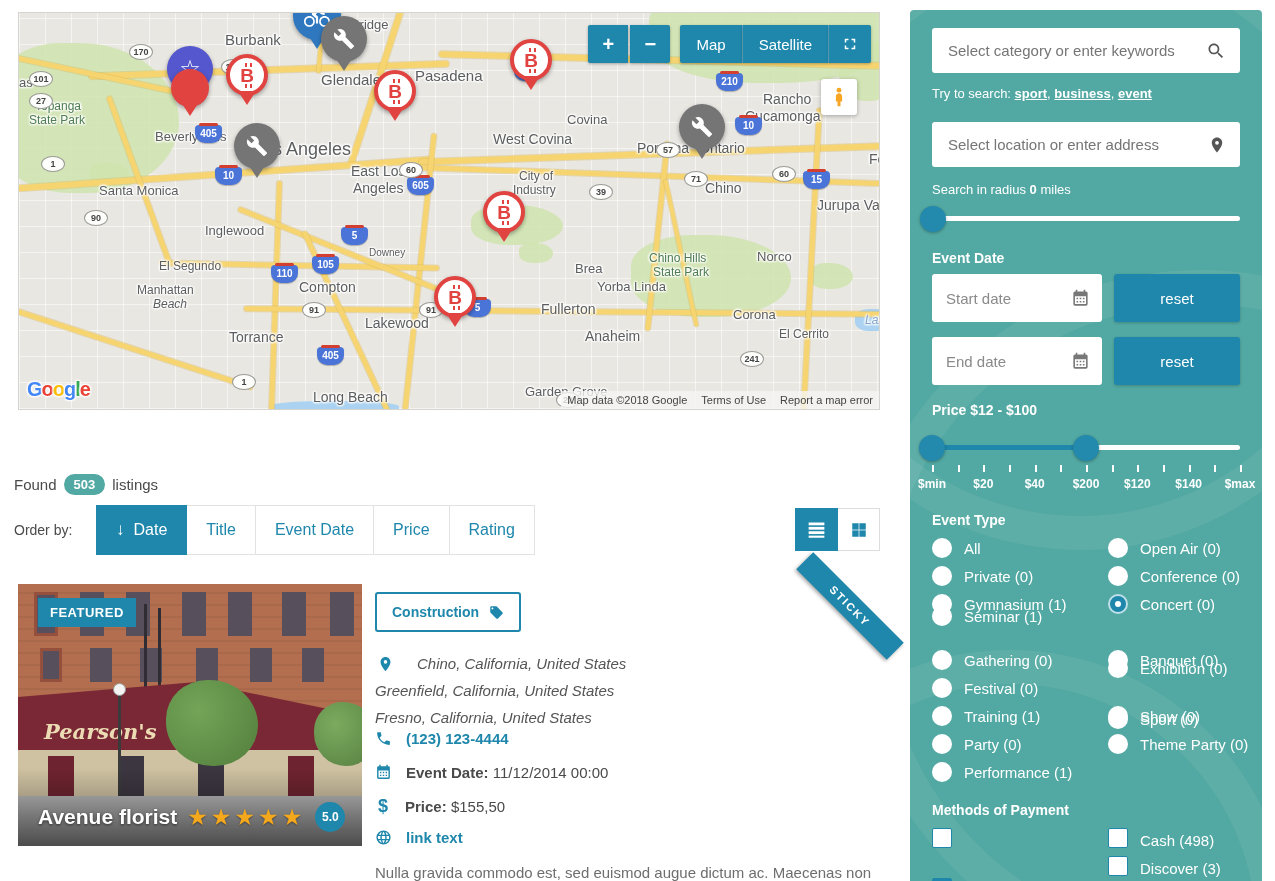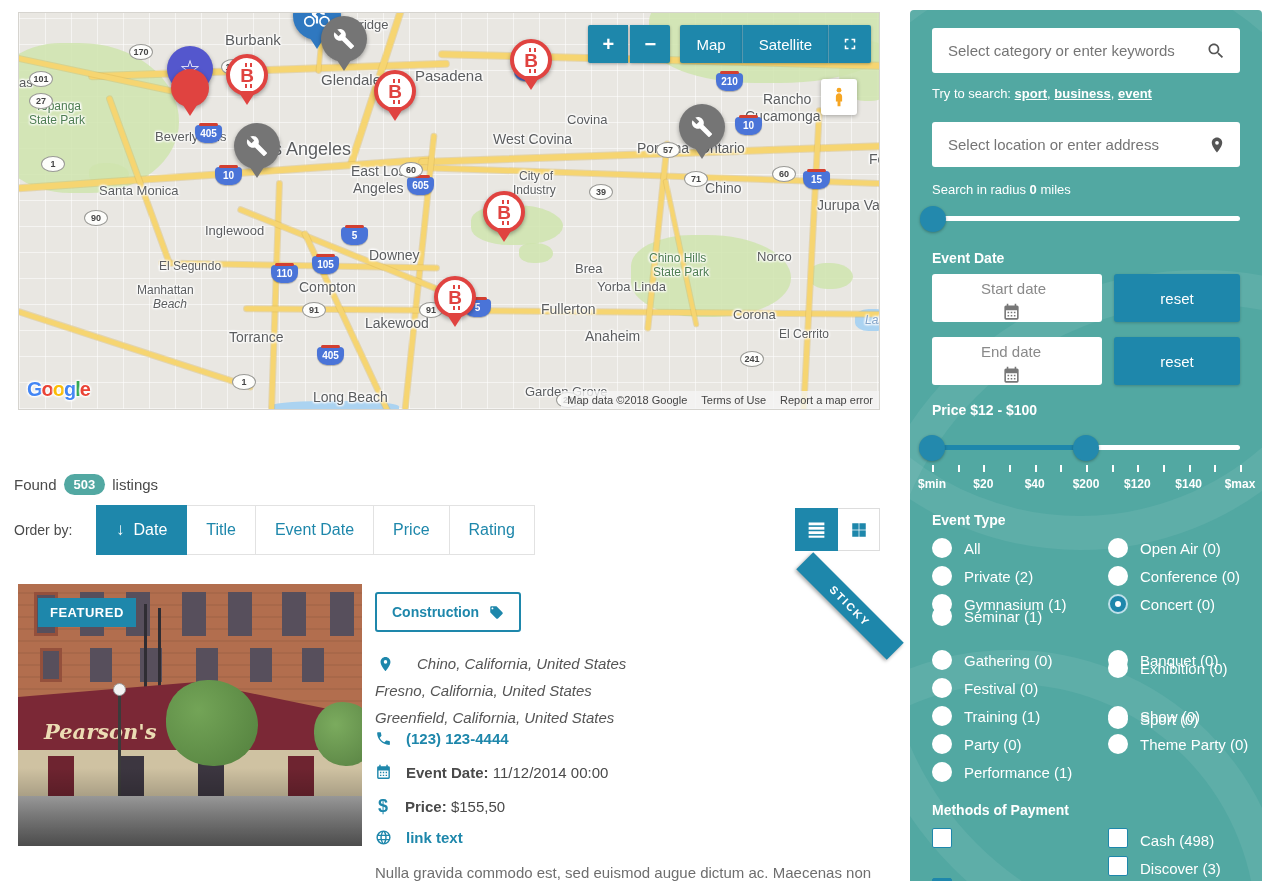--- a/index.html
+++ b/index.html
@@ -123,21 +123,21 @@
   .sb-input input::placeholder { color:#757575; opacity:1; }
   .sb-input .ic { margin-right:14px; display:flex; }
   .try-row { position:absolute; left:22px; top:76px; color:#fff; font-size:13px; }
   .try-row a { color:#fff; font-weight:bold; text-decoration:underline; cursor:pointer; }
   .sb-heading { position:absolute; left:22px; color:#fff; font-size:14px; font-weight:bold; }
   .radius-line { position:absolute; left:22px; top:172px; color:#fff; font-size:13px; }
   .radius-line b { font-weight:bold; }
   .slider-track { position:absolute; left:22px; height:5px; background:#fff; border-radius:3px; }
   .slider-fill { position:absolute; height:5px; background:#1e87ab; }
   .slider-handle { position:absolute; width:26px; height:26px; background:#2389ad; border-radius:50%; box-shadow:0 1px 3px rgba(0,0,0,.3); cursor:pointer; }
-  .date-input { position:absolute; left:22px; width:170px; height:48px; background:#fff; border-radius:3px; display:flex; align-items:center;flex-direction:column; }
+  .date-input { position:absolute; left:22px; width:170px; height:48px; background:#fff; border-radius:3px; display:flex; align-items:center; }
   .date-input input { flex:1; width:100px; border:none; outline:none; font-size:15px; color:#555; padding:0 6px 0 14px; font-family:inherit; background:transparent; }
   .date-input input::placeholder { color:#8a8a8a; opacity:1; }
   .date-input .ic { margin-right:12px; display:flex; }
   .reset-btn { position:absolute; left:204px; width:126px; height:48px; background:#1e87ab; border:none; border-radius:3px;
     color:#fff; font-size:15px; cursor:pointer; font-family:inherit; box-shadow:0 1px 3px rgba(0,0,0,.2); }
   .tick { position:absolute; width:2px; height:7px; background:#fff; top:0; }
   .tick-label { position:absolute; top:12px; transform:translateX(-50%); color:#fff; font-size:12px; font-weight:bold; white-space:nowrap; }
   .opt { position:absolute; display:flex; align-items:center; gap:12px; color:#fff; font-size:15px; cursor:pointer; }
   .radio { width:20px; height:20px; border-radius:50%; background:#fff; flex:none; }
   .radio.sel { background:#1e87ab; border:2px solid #bfe0e9; position:relative; }
@@ -208,21 +208,21 @@
         <div class="map-label" style="left: 850px; top: 138px; font-size: 14px;">Fo</div>
         <div class="map-label" style="left: 80px; top: 170px; font-size: 13px;">Santa Monica</div>
         <div class="map-label" style="left: 136px; top: 116px; font-size: 13px;">Beverly Hills</div>
         <div class="map-label park-l" style="left: 16px; top: 86px; font-size: 12px;">Topanga</div>
         <div class="map-label park-l" style="left: 10px; top: 100px; font-size: 12px;">State Park</div>
         <div class="map-label" style="left: 186px; top: 210px; font-size: 13px;">Inglewood</div>
         <div class="map-label" style="left: 140px; top: 246px; font-size: 12px;">El Segundo</div>
         <div class="map-label" style="left: 118px; top: 270px; font-size: 12px;">Manhattan</div>
         <div class="map-label" style="left: 134px; top: 284px; font-size: 12px; font-style: italic;">Beach</div>
         <div class="map-label" style="left: 280px; top: 266px; font-size: 14px;">Compton</div>
-        <div class="map-label" style="left: 350px; top: 234px; font-size: 14px;">Downey</div>
+        <div class="map-label" style="left: 350px; top: 234px; font-size: 10px;">Downey</div>
         <div class="map-label" style="left: 210px; top: 316px; font-size: 14px;">Torrance</div>
         <div class="map-label" style="left: 346px; top: 302px; font-size: 14px;">Lakewood</div>
         <div class="map-label" style="left: 294px; top: 376px; font-size: 14px;">Long Beach</div>
         <div class="map-label" style="left: 566px; top: 315px; font-size: 14px;">Anaheim</div>
         <div class="map-label" style="left: 522px; top: 288px; font-size: 14px;">Fullerton</div>
         <div class="map-label" style="left: 556px; top: 248px; font-size: 13px;">Brea</div>
         <div class="map-label" style="left: 578px; top: 266px; font-size: 13px;">Yorba Linda</div>
         <div class="map-label" style="left: 506px; top: 371px; font-size: 13px;">Garden Grove</div>
         <div class="map-label park-l" style="left: 630px; top: 238px; font-size: 12px;">Chino Hills</div>
         <div class="map-label park-l" style="left: 634px; top: 252px; font-size: 12px;">State Park</div>
@@ -432,40 +432,45 @@
       <div class="storefront">
         <div class="door"></div>
       </div>
       <div class="street"></div>
       <div class="tree" style="left:148px;top:96px;width:92px;height:86px;background:radial-gradient(circle at 35% 35%, #73a457, #527f3d);"></div>
       <div class="tree" style="left:296px;top:118px;width:62px;height:64px;background:radial-gradient(circle at 35% 35%, #7bab5e, #567f41);"></div>
       <div class="lamp-pole"></div>
       <div class="lamp-head"></div>
       <div class="photo-grad"></div>
       <div class="featured">FEATURED</div>
+      <div class="title-row">
+        <span class="listing-title">Avenue florist</span>
+        <span class="stars" id="star-row">★★★★★</span>
+        <span class="rating-badge">5.0</span>
+      </div>
     </div>
 
     <div class="details">
       <button class="tag-btn">
         <span>Construction</span>
         <svg width="15" height="15" viewBox="0 0 24 24">
           <path d="M21.41 11.58l-9-9C12.05 2.22 11.55 2 11 2H4c-1.1 0-2 .9-2 2v7c0 .55.22 1.05.59 1.42l9 9c.36.36.86.58 1.41.58.55 0 1.05-.22 1.41-.59l7-7c.37-.36.59-.86.59-1.41 0-.55-.23-1.06-.59-1.42zM5.5 7C4.67 7 4 6.33 4 5.5S4.67 4 5.5 4 7 4.67 7 5.5 6.33 7 5.5 7z" fill="#1e87ab"></path>
         </svg>
       </button>
 
       <div class="addr-block">
         <span class="pin-ic">
           <svg width="17" height="22" viewBox="0 0 24 24">
               <path d="M12 2C8.1 2 5 5.1 5 9c0 5.2 7 13 7 13s7-7.8 7-13c0-3.9-3.1-7-7-7zm0 9.5A2.5 2.5 0 1 1 12 6.5a2.5 2.5 0 0 1 0 5z" fill="#1e87ab"></path>
             </svg>
         </span>
         <div id="addr-lines">
             <div class="addr-first">Chino, California, United States</div>
+            <div>Greenfield, California, United States</div>
             <div>Fresno, California, United States</div>
-            <div>Greenfield, California, United States</div>
           </div>
       </div>
 
       <div class="detail-row row-phone">
         <svg width="17" height="17" viewBox="0 0 24 24">
           <path d="M6.62 10.79c1.44 2.83 3.76 5.14 6.59 6.59l2.2-2.2c.27-.27.67-.36 1.02-.24 1.12.37 2.33.57 3.57.57.55 0 1 .45 1 1V20c0 .55-.45 1-1 1-9.39 0-17-7.61-17-17 0-.55.45-1 1-1h3.5c.55 0 1 .45 1 1 0 1.25.2 2.45.57 3.57.11.35.03.74-.25 1.02l-2.2 2.2z" fill="#1e87ab"></path>
         </svg>
         <span class="blue-strong">(123) 123-4444</span>
       </div>
 
@@ -579,21 +584,21 @@
       </div>
 
     <div class="sb-heading" style="top:502px;">Event Type</div>
     <div id="event-type-options">
         <div class="opt" style="left: 22px; top: 528px;">
           <span class="radio"></span>
           <span>All</span>
         </div>
         <div class="opt" style="left: 22px; top: 556px;">
           <span class="radio"></span>
-          <span>Private (2)</span>
+          <span>Private (0)</span>
         </div>
         <div class="opt" style="left: 22px; top: 584px;">
           <span class="radio"></span>
           <span>Gymnasium (1)</span>
         </div>
         <div class="opt" style="left: 22px; top: 596px;">
           <span class="radio"></span>
           <span>Seminar (1)</span>
         </div>
         <div class="opt" style="left: 22px; top: 640px;">

